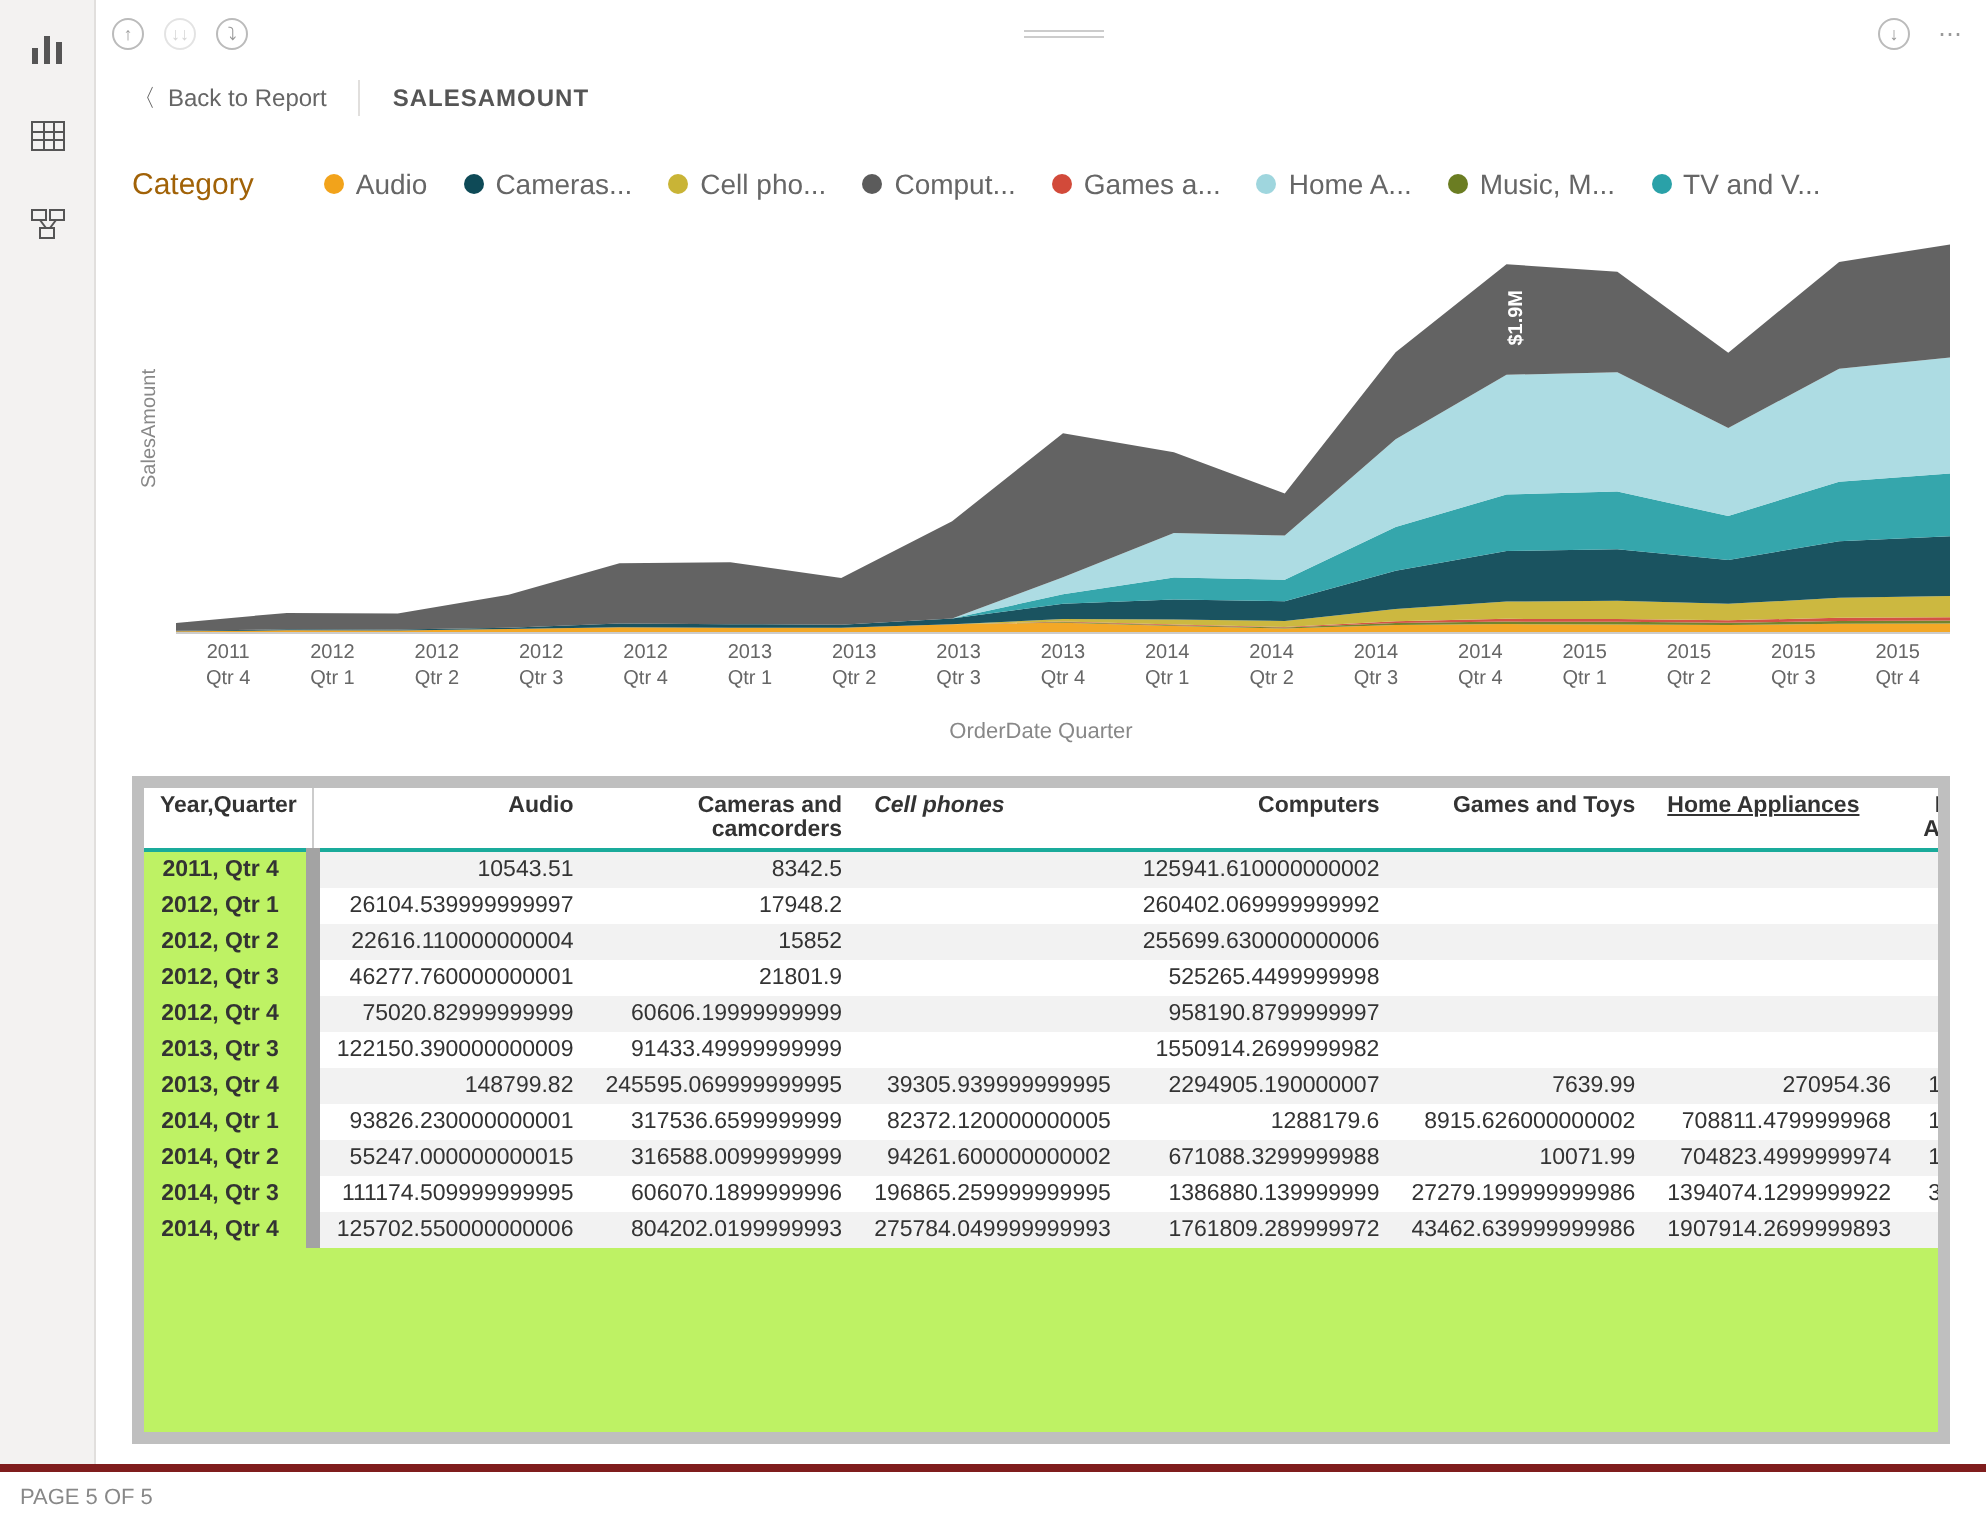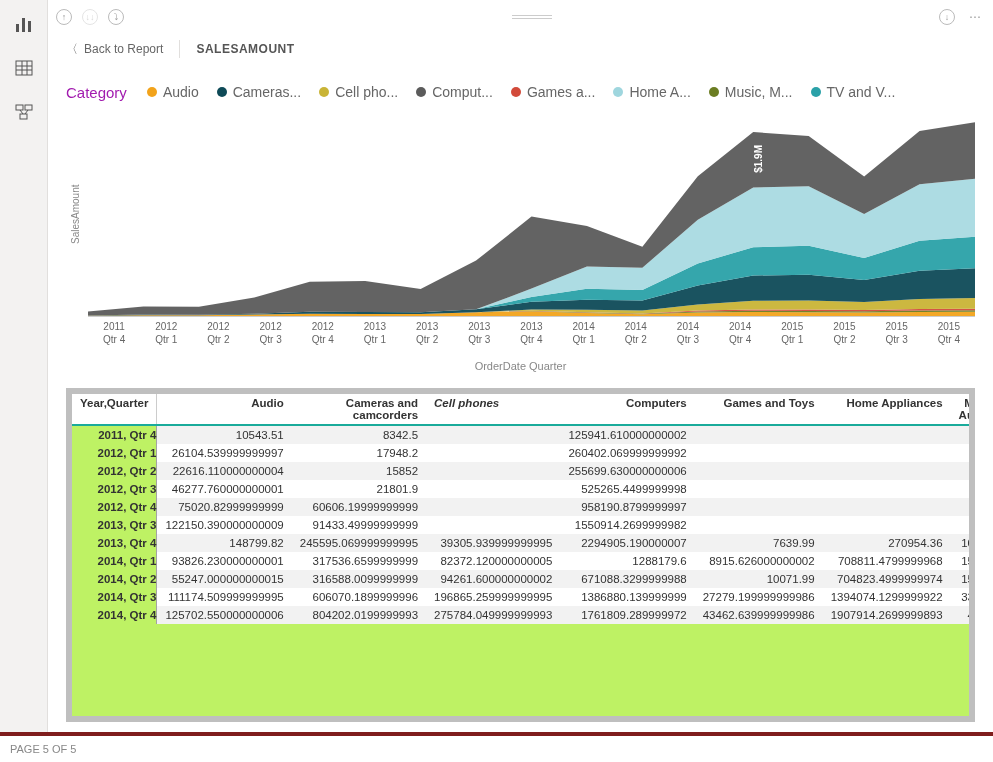--- a/index.html
+++ b/index.html
@@ -29,21 +29,21 @@
   .back { display: flex; align-items: center; gap: 6px; color: #666; cursor: pointer; }
   .sep { width: 1px; height: 18px; background: #e1dfdd; }
   .crumb-main { font-weight: 600; letter-spacing: 0.5px; color: #555; font-size: 12px; }
   .crumb-sub { color: #aaa; letter-spacing: 0.5px; font-size: 12px; }
 
   .legend {
     position: absolute; left: 18px; top: 78px; right: 18px; height: 28px;
     display: flex; align-items: center; gap: 18px; font-size: 14px; color: #555;
     white-space: nowrap; overflow: hidden;
   }
-  .legend-title { font-size: 15px; color: #a21caf; margin-right: 2px; }
+  .legend-title { font-size: 15px; color: #a16207; margin-right: 17px; }
   .legend-item { display: flex; align-items: center; gap: 6px; color: #666; }
   .swatch { width: 10px; height: 10px; border-radius: 50%; }
 
   .chart-area {
     position: absolute; left: 18px; right: 18px; top: 112px; height: 260px;
   }
   .y-label {
     position: absolute; left: 0; top: 0; bottom: 55px; width: 18px;
     display: flex; align-items: center; justify-content: center;
     writing-mode: vertical-rl; transform: rotate(180deg);
@@ -68,21 +68,21 @@
   }
   .table-scroll { position: absolute; inset: 0; overflow: auto; }
   table { border-collapse: collapse; font-size: 11.5px; min-width: 100%; }
   th, td { padding: 3px 8px; white-space: nowrap; }
   thead th {
     text-align: left; font-weight: 600; color: #333;
     border-bottom: 2px solid #1aab9b; vertical-align: top;
     background: #fff; position: sticky; top: 0;
   }
   thead th.first { border-right: 1px solid #ccc; }
-  td.first { border-right: 1px solid #a3a3a3; font-weight: 600; text-align: right; padding-right: 0; }
+  td.first { border-right: 7px solid #a3a3a3; font-weight: 600; text-align: right; padding-right: 14px; }
   td.num { text-align: right; }
   tbody tr:nth-child(odd) td:not(.first) { background: #f2f2f2; }
   tbody tr:nth-child(even) td:not(.first) { background: #fff; }
 
   .status-bar {
     position: absolute; left: 0; right: 0; bottom: 0; height: 30px;
     background: #fff; border-top: 4px solid #7f1d1d;
     display: flex; align-items: center; padding: 0 10px;
     font-size: 11px; color: #888;
   }
@@ -221,21 +221,21 @@
     <div class="table-scroll">
       <table>
         <thead>
             <tr id="thead-row">
               <th class="first">Year,Quarter</th>
               <th style="text-align: right;">Audio</th>
               <th style="text-align: right;">Cameras and<br>camcorders</th>
               <th style="text-align: left; font-style: italic;">Cell phones</th>
               <th style="text-align: right;">Computers</th>
               <th style="text-align: right;">Games and Toys</th>
-              <th style="text-align: right;">Home Appliances</th>
+              <th style="text-align: left; text-decoration: underline;">Home Appliances</th>
               <th style="text-align: right;">M<br>Au</th>
             </tr>
           </thead>
         <tbody id="tbody">
             <tr>
               <td class="first">2011, Qtr 4</td>
               <td class="num">10543.51</td>
               <td class="num">8342.5</td>
               <td class="num"></td>
               <td class="num">125941.610000000002</td>

